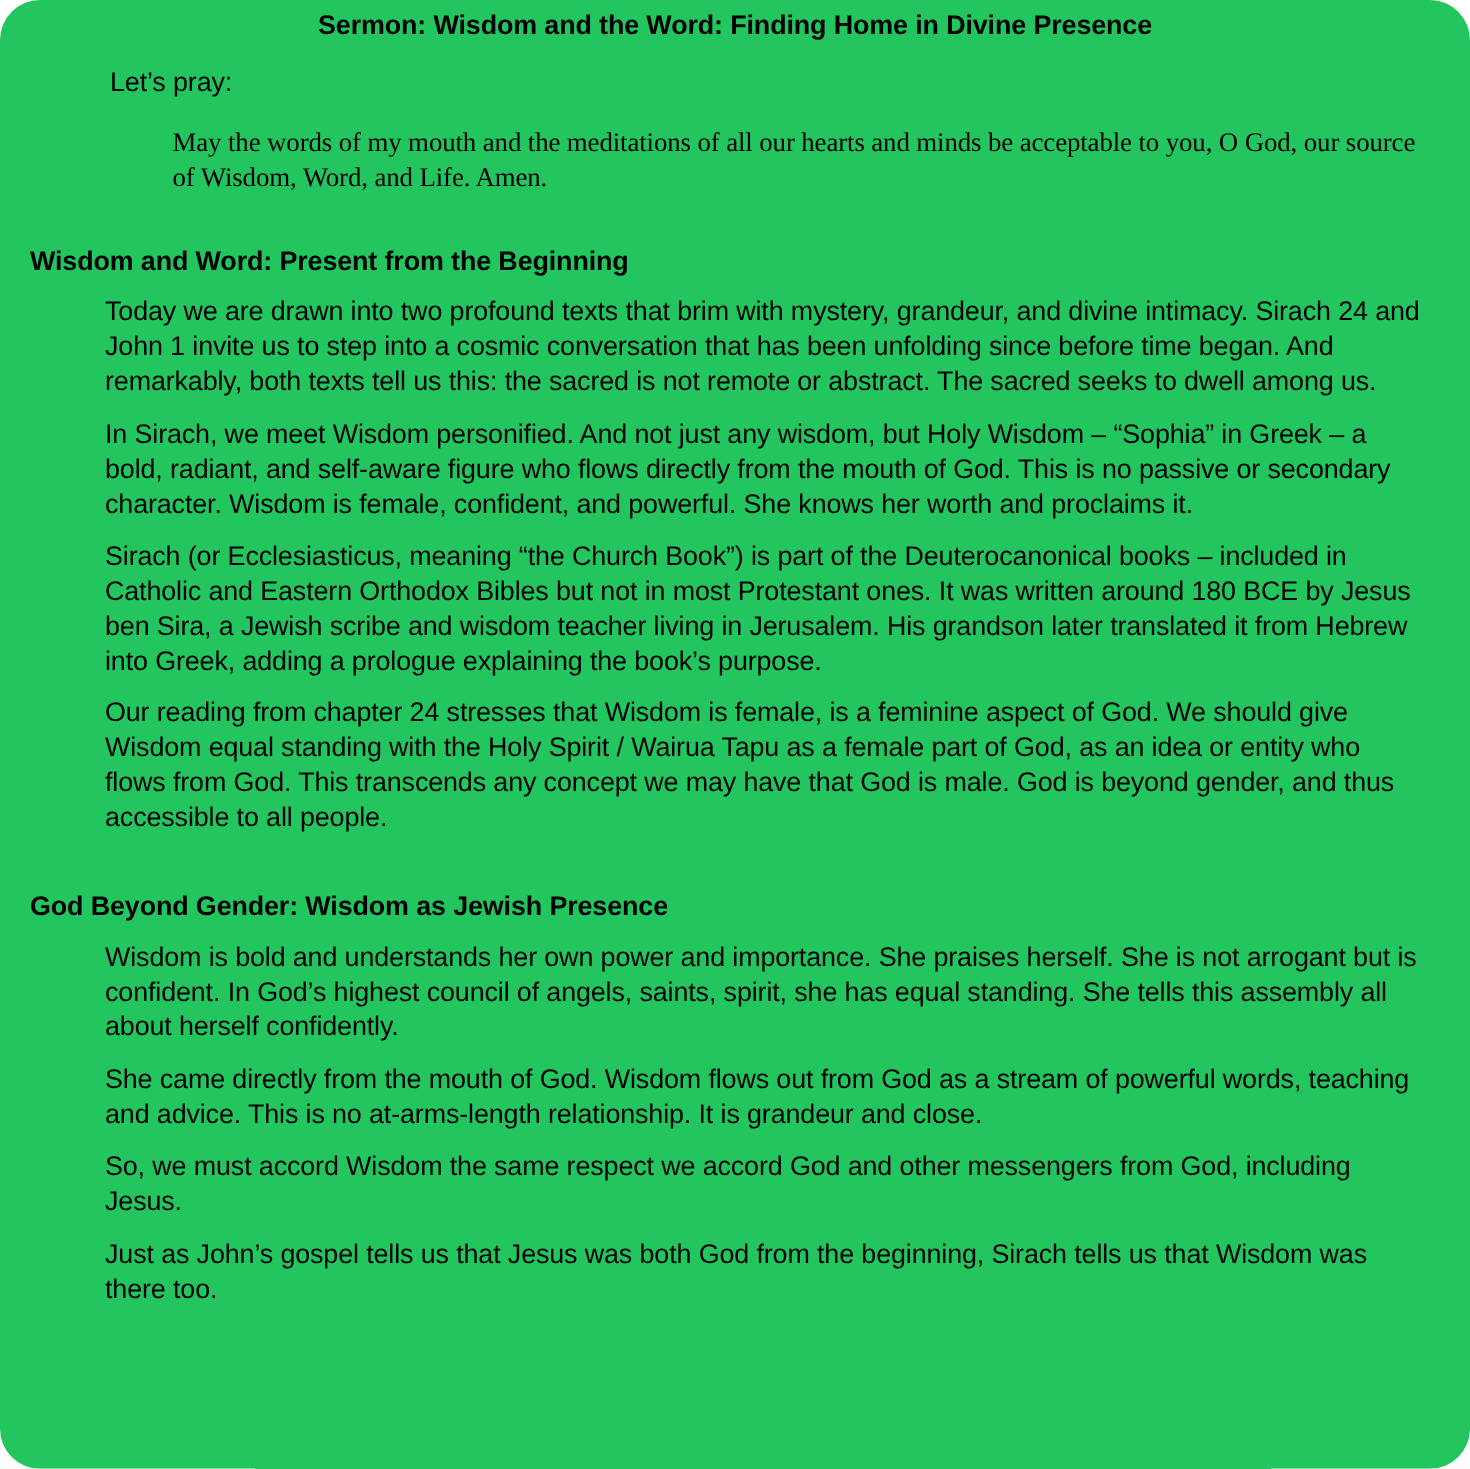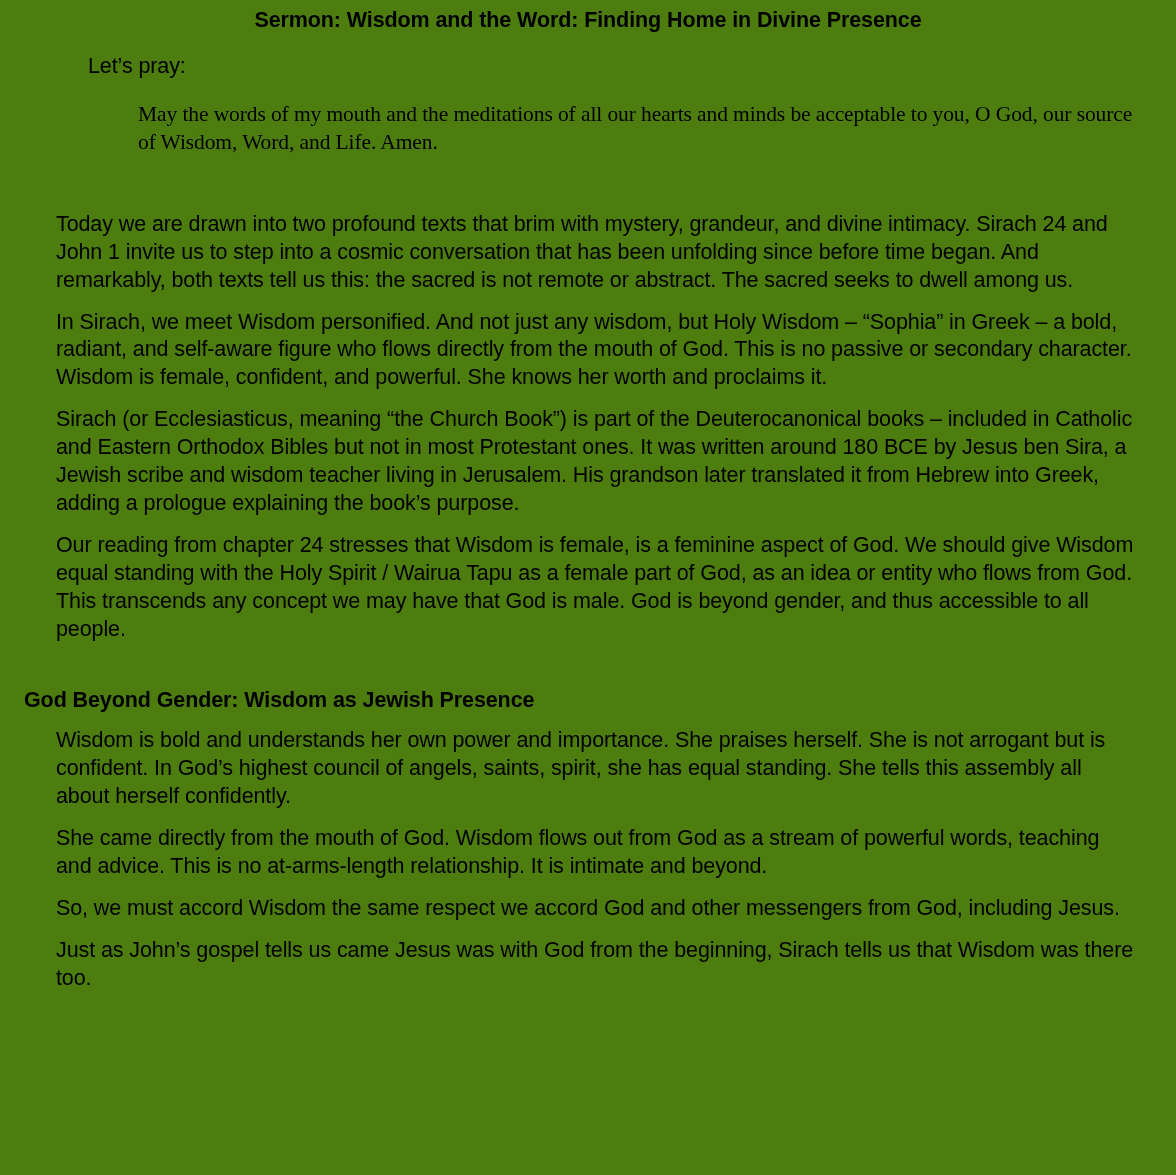--- a/index.html
+++ b/index.html
@@ -10,23 +10,24 @@
   }
   body {
     font-family: "Liberation Sans", sans-serif;
     color: #000000;
   }
   .page {
     position: relative;
     width: 1176px;
     height: 1175px;
     overflow: hidden;
-    background: #4d7c0f;
+    background: #22c55e;
     box-sizing: border-box;
     padding: 0;
+    border-radius: 32px;
   }
   .doc-title {
     font-weight: bold;
     font-size: 21.5px;
     text-align: center;
     line-height: 1.0;
     margin: 0;
     padding-top: 10px;
     letter-spacing: -0.1px;
   }
@@ -61,21 +62,21 @@
     margin: 0;
     padding-left: 138px;
     padding-right: 36px;
     line-height: 1.30;
     letter-spacing: -0.1px;
     font-family: Liberation Serif, serif;
   }
   .body-para {
     font-size: 21.5px;
     margin: 0;
-    padding-left: 56px;
+    padding-left: 84px;
     padding-right: 36px;
     line-height: 1.30;
     letter-spacing: -0.1px;
   }
   .gap-sm { height: 14px; }
   .gap-md { height: 22px; }
   .gap-xl { height: 44px; }
   .gap-heading-top { height: 40px; }
 </style>
 </head>
@@ -89,20 +90,21 @@
   <div class="gap-md"></div>
 
   <p class="lead-line">Let’s pray:</p>
 
   <div class="gap-md"></div>
 
   <p class="quote-block">May the words of my mouth and the meditations of all our hearts and minds be acceptable to you, O God, our source of Wisdom, Word, and Life. Amen.</p>
 
   <div class="gap-heading-top"></div>
 
+  <h3 class="section-heading">Wisdom and Word: Present from the Beginning</h3>
 
   <div class="gap-sm"></div>
 
   <p class="body-para">Today we are drawn into two profound texts that brim with mystery, grandeur, and divine intimacy. Sirach 24 and John 1 invite us to step into a cosmic conversation that has been unfolding since before time began. And remarkably, both texts tell us this: the sacred is not remote or abstract. The sacred seeks to dwell among us.</p>
 
   <div class="gap-sm"></div>
 
   <p class="body-para">In Sirach, we meet Wisdom personified. And not just any wisdom, but Holy Wisdom – “Sophia” in Greek – a bold, radiant, and self-aware figure who flows directly from the mouth of God. This is no passive or secondary character. Wisdom is female, confident, and powerful. She knows her worth and proclaims it.</p>
 
   <div class="gap-sm"></div>
@@ -116,23 +118,23 @@
   <div class="gap-xl"></div>
 
   <h3 class="section-heading">God Beyond Gender: Wisdom as Jewish Presence</h3>
 
   <div class="gap-sm"></div>
 
   <p class="body-para">Wisdom is bold and understands her own power and importance. She praises herself. She is not arrogant but is confident. In God’s highest council of angels, saints, spirit, she has equal standing. She tells this assembly all about herself confidently.</p>
 
   <div class="gap-sm"></div>
 
-  <p class="body-para">She came directly from the mouth of God. Wisdom flows out from God as a stream of powerful words, teaching and advice. This is no at-arms-length relationship. It is intimate and beyond.</p>
+  <p class="body-para">She came directly from the mouth of God. Wisdom flows out from God as a stream of powerful words, teaching and advice. This is no at-arms-length relationship. It is grandeur and close.</p>
 
   <div class="gap-sm"></div>
 
   <p class="body-para">So, we must accord Wisdom the same respect we accord God and other messengers from God, including Jesus.</p>
 
   <div class="gap-sm"></div>
 
-  <p class="body-para">Just as John’s gospel tells us came Jesus was with God from the beginning, Sirach tells us that Wisdom was there too.</p>
+  <p class="body-para">Just as John’s gospel tells us that Jesus was both God from the beginning, Sirach tells us that Wisdom was there too.</p>
 
 </div>
 
 </body></html>

